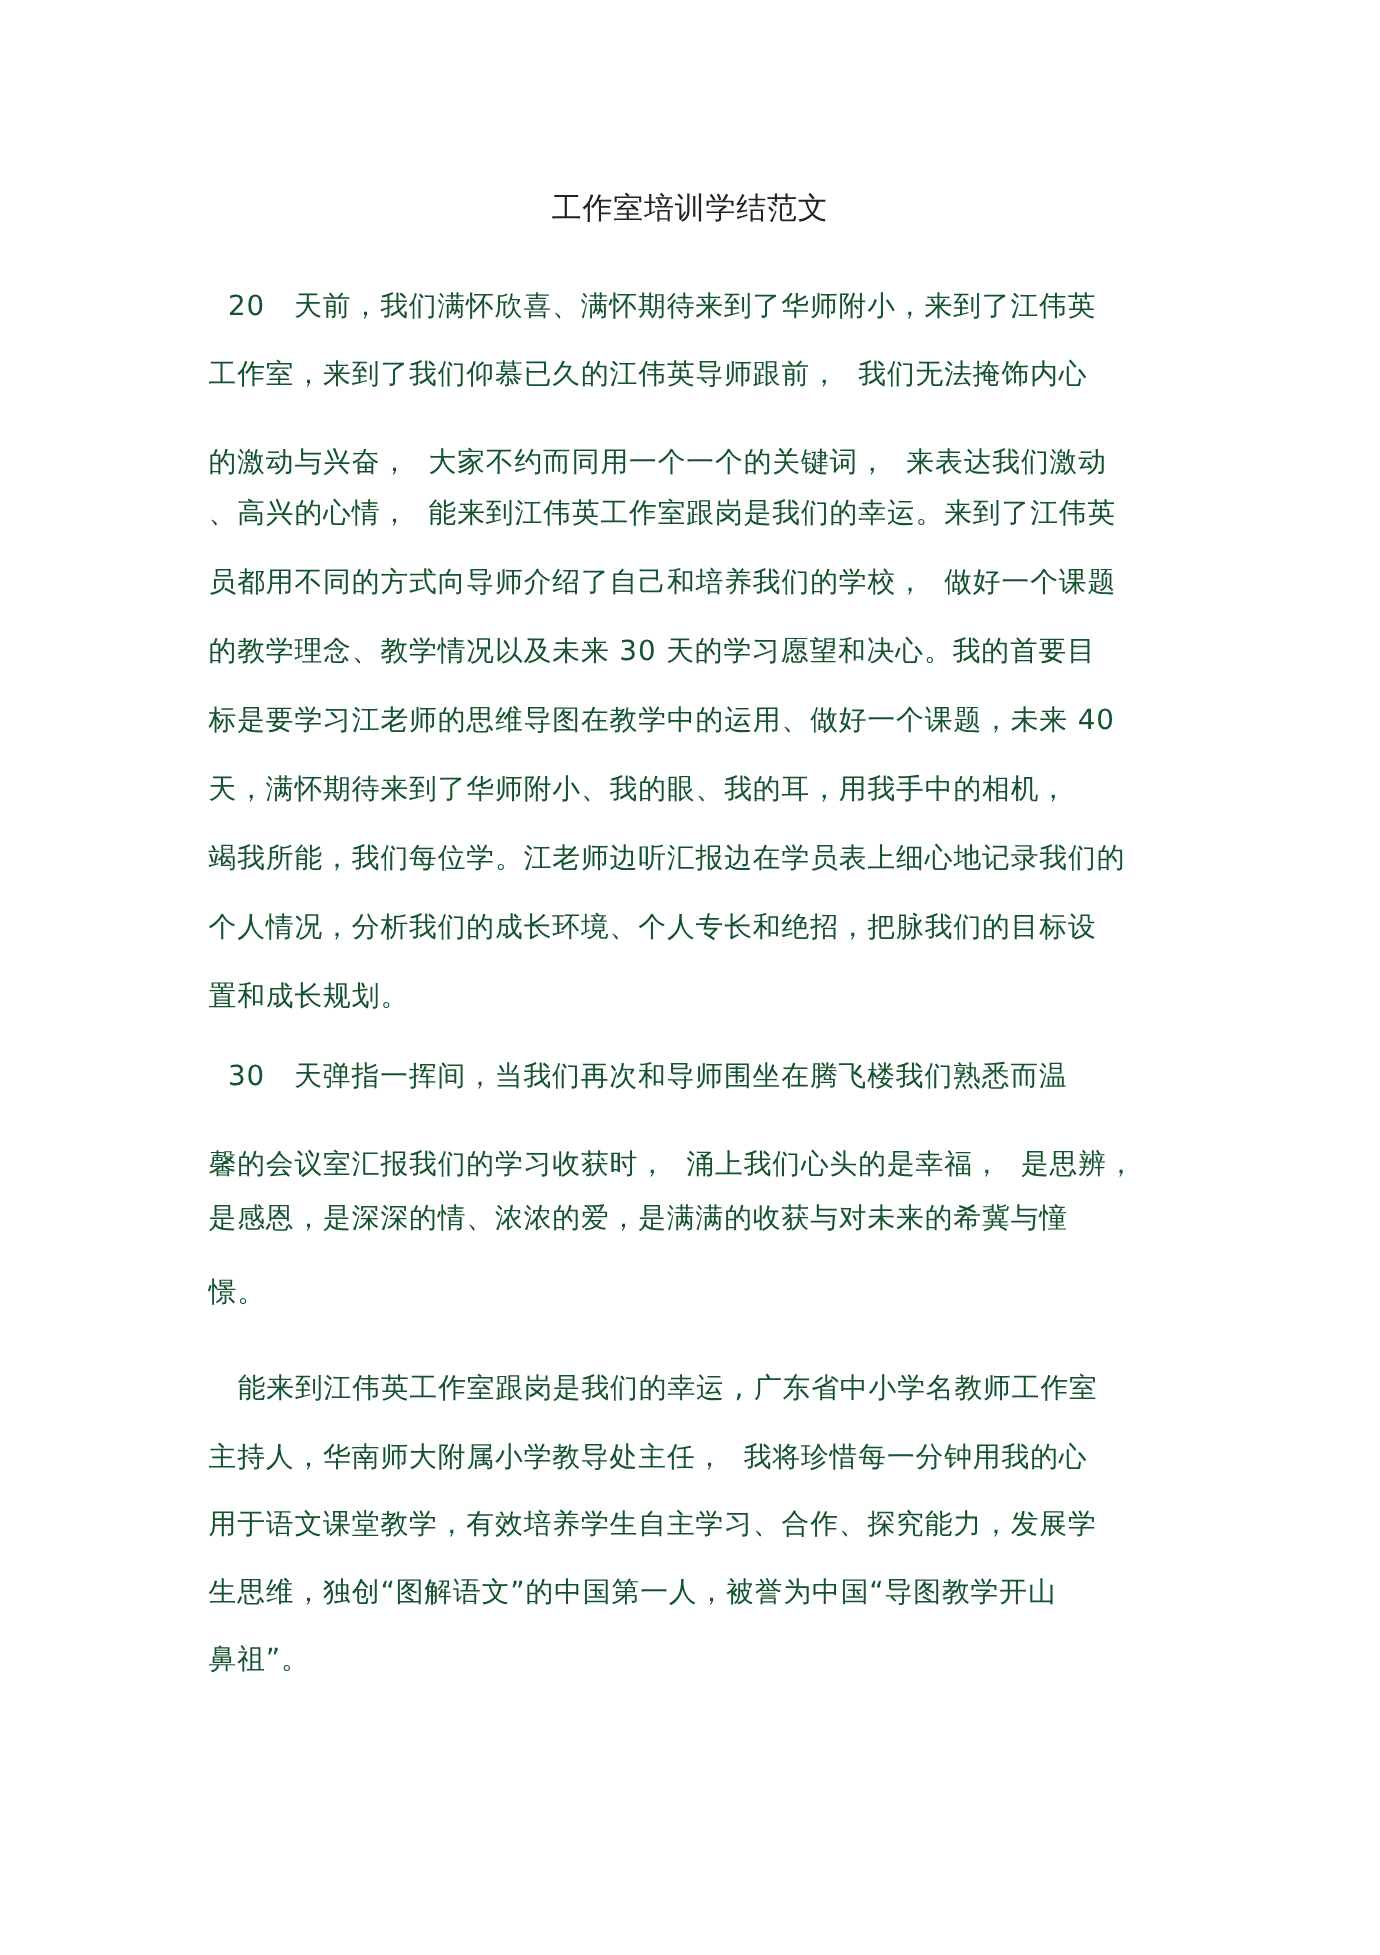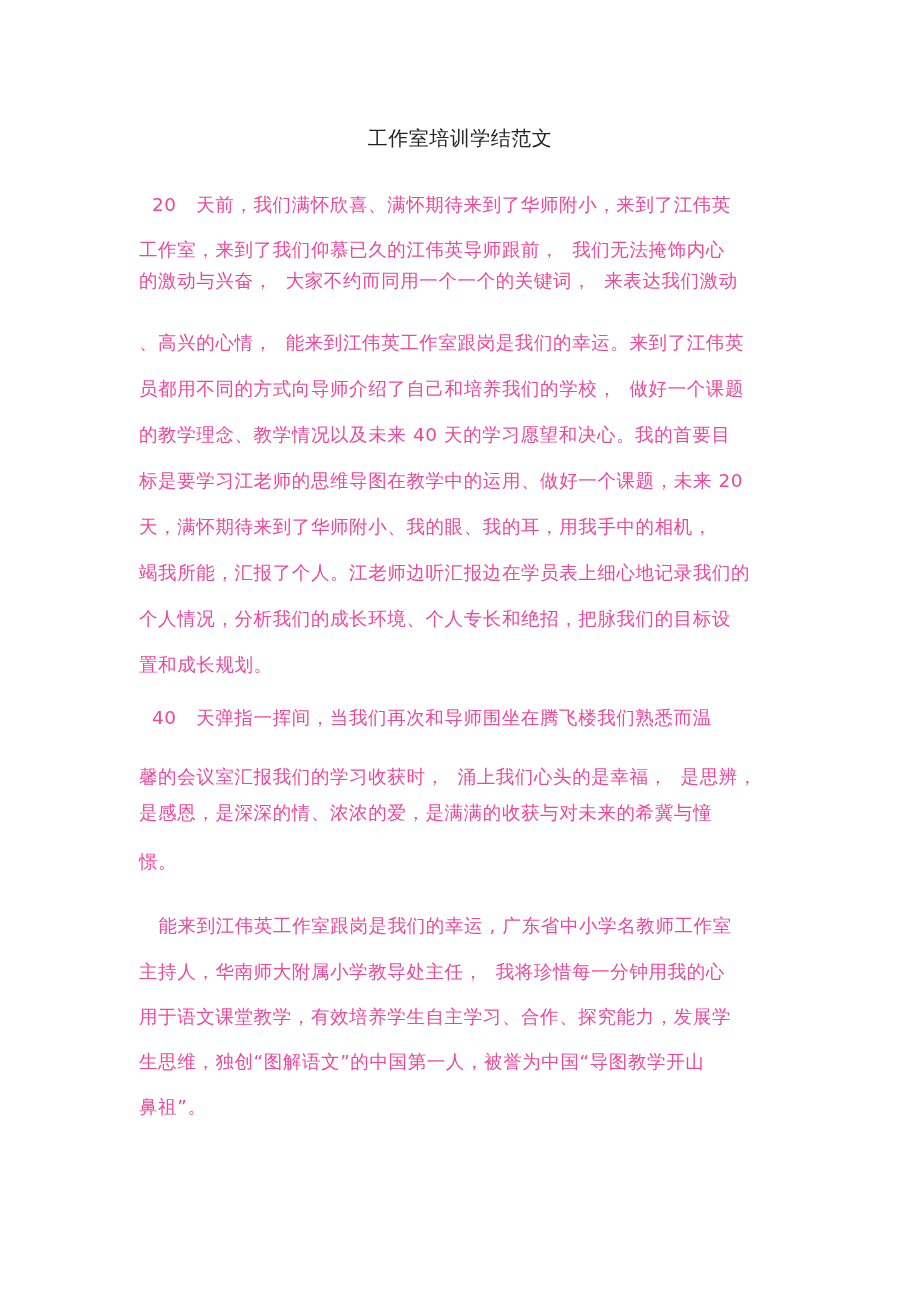--- a/index.html
+++ b/index.html
@@ -2,44 +2,44 @@
 <html><head>
   <meta charset="utf-8">
   <style>
     html, body { margin: 0; padding: 0; background: #ffffff; }
     body { width: 920px; height: 1303px; position: relative; overflow: hidden;
       font-family: "DejaVu Sans", "Liberation Sans", sans-serif; color: #1a1a1a; }
     .page { position: absolute; left: 0; top: 0; width: 912px; height: 1303px; background: #fff; }
     .title { position: absolute; left: 0; width: 920px; top: 125px; text-align: center;
       font-size: 20px; line-height: 26px; color: #222; letter-spacing: 0.5px; }
     .line { position: absolute; left: 139px; white-space: pre; font-size: 18.5px; line-height: 26px;
-      color: #ec4899; letter-spacing: 0.6px; }
+      color: #14532d; letter-spacing: 0.6px; }
   </style>
 </head>
 <body>
 
 <div class="page">
   <div class="title">工作室培训学结范文</div>
 
   <div>
     <div class="line" style="top:192px">  20   天前，我们满怀欣喜、满怀期待来到了华师附小，来到了江伟英</div>
     <div class="line" style="top:237px">工作室，来到了我们仰慕已久的江伟英导师跟前，  我们无法掩饰内心</div>
-    <div class="line" style="top:268px">的激动与兴奋，  大家不约而同用一个一个的关键词，  来表达我们激动</div>
+    <div class="line" style="top:296px">的激动与兴奋，  大家不约而同用一个一个的关键词，  来表达我们激动</div>
     <div class="line" style="top:330px">、高兴的心情，  能来到江伟英工作室跟岗是我们的幸运。来到了江伟英</div>
     <div class="line" style="top:376px">员都用不同的方式向导师介绍了自己和培养我们的学校，  做好一个课题</div>
-    <div class="line" style="top:422px">的教学理念、教学情况以及未来 40 天的学习愿望和决心。我的首要目</div>
-    <div class="line" style="top:468px">标是要学习江老师的思维导图在教学中的运用、做好一个课题，未来 20</div>
+    <div class="line" style="top:422px">的教学理念、教学情况以及未来 30 天的学习愿望和决心。我的首要目</div>
+    <div class="line" style="top:468px">标是要学习江老师的思维导图在教学中的运用、做好一个课题，未来 40</div>
     <div class="line" style="top:514px">天，满怀期待来到了华师附小、我的眼、我的耳，用我手中的相机，</div>
-    <div class="line" style="top:560px">竭我所能，汇报了个人。江老师边听汇报边在学员表上细心地记录我们的</div>
+    <div class="line" style="top:560px">竭我所能，我们每位学。江老师边听汇报边在学员表上细心地记录我们的</div>
     <div class="line" style="top:606px">个人情况，分析我们的成长环境、个人专长和绝招，把脉我们的目标设</div>
     <div class="line" style="top:652px">置和成长规划。</div>
   </div>
 
   <div>
-    <div class="line" style="top:705px">  40   天弹指一挥间，当我们再次和导师围坐在腾飞楼我们熟悉而温</div>
+    <div class="line" style="top:705px">  30   天弹指一挥间，当我们再次和导师围坐在腾飞楼我们熟悉而温</div>
     <div class="line" style="top:764px">馨的会议室汇报我们的学习收获时，  涌上我们心头的是幸福，  是思辨，</div>
     <div class="line" style="top:800px">是感恩，是深深的情、浓浓的爱，是满满的收获与对未来的希冀与憧</div>
     <div class="line" style="top:849px">憬。</div>
   </div>
 
   <div>
     <div class="line" style="top:913px">   能来到江伟英工作室跟岗是我们的幸运 , 广东省中小学名教师工作室</div>
     <div class="line" style="top:959px">主持人，华南师大附属小学教导处主任，  我将珍惜每一分钟用我的心</div>
     <div class="line" style="top:1004px">用于语文课堂教学，有效培养学生自主学习、合作、探究能力，发展学</div>
     <div class="line" style="top:1049px">生思维，独创“图解语文”的中国第一人，被誉为中国“导图教学开山</div>

